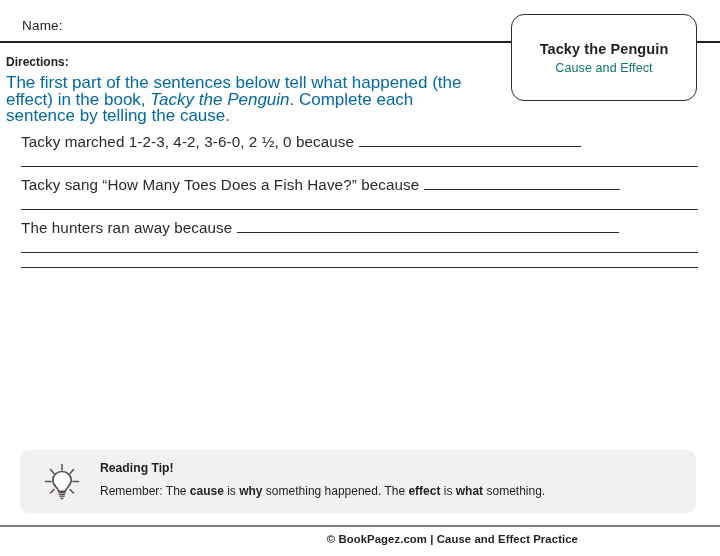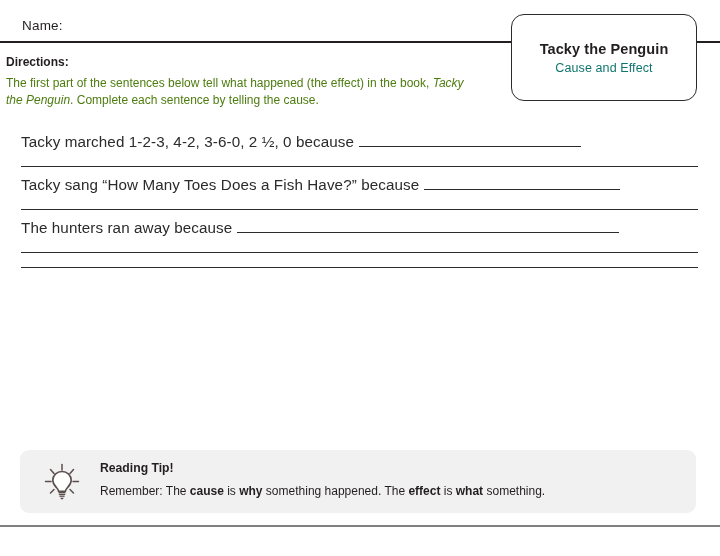--- a/index.html
+++ b/index.html
@@ -77,23 +77,23 @@
     top: 55px;
     width: 470px;
   }
   .directions-label {
     font-size: 12px;
     font-weight: bold;
     color: #231f20;
     margin-bottom: 6px;
   }
   .directions-body {
-    font-size: 12px;
+    font-size: 17px;
     line-height: 16.5px;
-    color: #4d7c0f;
+    color: #0369a1;
   }
   .directions-body em {
     font-style: italic;
   }
 
   
   .questions {
     position: absolute;
     left: 21px;
     top: 132px;
@@ -253,14 +253,15 @@
           <path d="M18.2 35.8 L21.8 35.8 L20.9 37.3 L19.1 37.3 Z" fill="#5a4f4c"></path>
       </svg>
     </div>
     <div class="tip-text">
       <div class="tip-title">Reading Tip!</div>
       <div class="tip-body"><span>Remember: The </span><b>cause</b><span> is </span><b>why</b><span> something happened.  The </span><b>effect</b><span> is </span><b>what</b><span> something.</span></div>
     </div>
   </div>
 
   <div class="footer-rule"></div>
+  <div class="footer-text">© BookPagez.com | Cause and Effect Practice</div>
 
 </div>
 
 </body></html>

